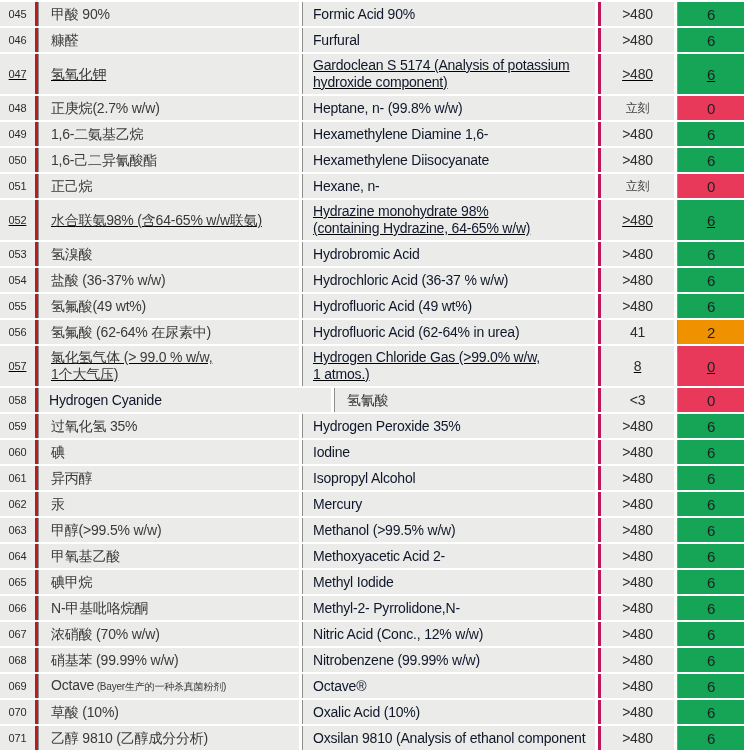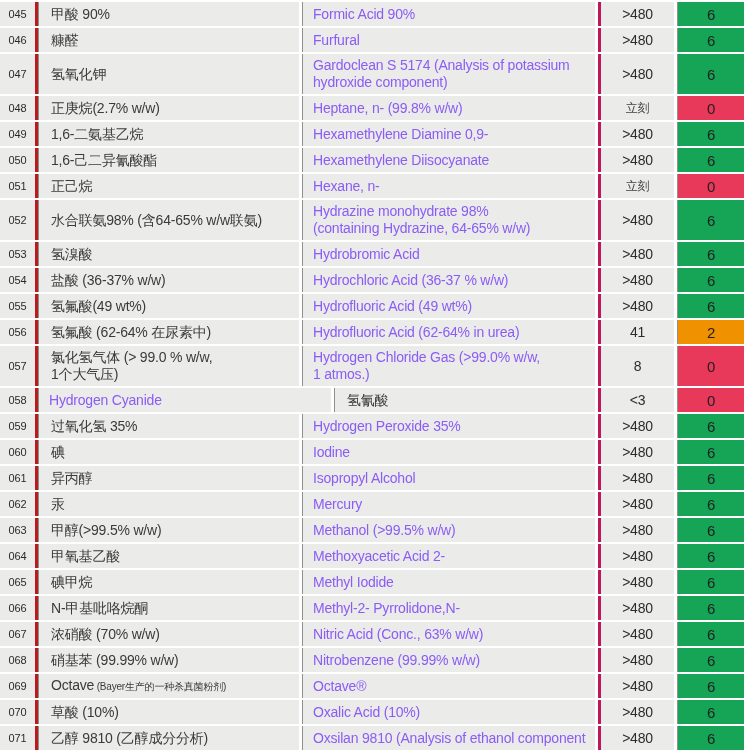--- a/index.html
+++ b/index.html
@@ -2,40 +2,40 @@
 <html><head>
 <meta charset="utf-8">
 <style>
   html,body { margin:0; padding:0; background:#ffffff; }
   body {
     width:744px; height:750px; overflow:hidden;
     font-family:"Liberation Sans","DejaVu Sans",sans-serif;
   }
   .table { width:744px; }
   .row { display:flex; margin-top:2px; height:24px; }
-  .row.tall { height:40px; }
+  .row.tall { height:40px;text-decoration:underline; }
   .cell {
     background:#ebebe9; box-sizing:border-box;
     display:flex; align-items:center; overflow:hidden;
     letter-spacing:-0.2px;
   }
   .c-id {
     width:38px; justify-content:center;
     font-size:11px; color:#2a2a2a;
     border-right:3px solid #b91c1c;
   }
   .c-zh {
     width:264px; padding-left:12px;
     font-size:14px; color:#3a3a3a;
     border-left:1px solid #8f8f8f; border-right:3px solid #ffffff;
     flex-direction:column; justify-content:center; align-items:flex-start;
   }
   .c-en {
     width:296px; padding-left:10px;
-    font-size:14px; color:#8b5cf6;
+    font-size:14px; color:#0f172a;
     border-left:1px solid #8f8f8f; border-right:3px solid #ffffff;
     flex-direction:column; justify-content:center; align-items:flex-start;
   }
   .c-time {
     width:79px; justify-content:center;
     font-size:14px; color:#2c2c2c;
     border-left:3px solid #be185d; border-right:3px solid #ffffff;
   }
   .c-time.cn { font-size:12px; color:#3f3f3f; }
   .c-rating {
@@ -94,21 +94,21 @@
       </div>
     <div class="cell c-time cn">立刻</div>
     <div class="cell c-rating" style="background: rgb(232, 57, 91);">0</div>
   </div>
     <div class="row">
     <div class="cell c-id">049</div>
     <div class="cell c-zh">
         <div class="line"><span>1,6-二氨基乙烷</span></div>
       </div>
     <div class="cell c-en">
-        <div class="line"><span>Hexamethylene Diamine 0,9-</span></div>
+        <div class="line"><span>Hexamethylene Diamine 1,6-</span></div>
       </div>
     <div class="cell c-time">&gt;480</div>
     <div class="cell c-rating" style="background: rgb(22, 164, 87);">6</div>
   </div>
     <div class="row">
     <div class="cell c-id">050</div>
     <div class="cell c-zh">
         <div class="line"><span>1,6-己二异氰酸酯</span></div>
       </div>
     <div class="cell c-en">
@@ -295,21 +295,21 @@
       </div>
     <div class="cell c-time">&gt;480</div>
     <div class="cell c-rating" style="background: rgb(22, 164, 87);">6</div>
   </div>
     <div class="row">
     <div class="cell c-id">067</div>
     <div class="cell c-zh">
         <div class="line"><span>浓硝酸 (70% w/w)</span></div>
       </div>
     <div class="cell c-en">
-        <div class="line"><span>Nitric Acid (Conc., 63% w/w)</span></div>
+        <div class="line"><span>Nitric Acid (Conc., 12% w/w)</span></div>
       </div>
     <div class="cell c-time">&gt;480</div>
     <div class="cell c-rating" style="background: rgb(22, 164, 87);">6</div>
   </div>
     <div class="row">
     <div class="cell c-id">068</div>
     <div class="cell c-zh">
         <div class="line"><span>硝基苯 (99.99% w/w)</span></div>
       </div>
     <div class="cell c-en">

